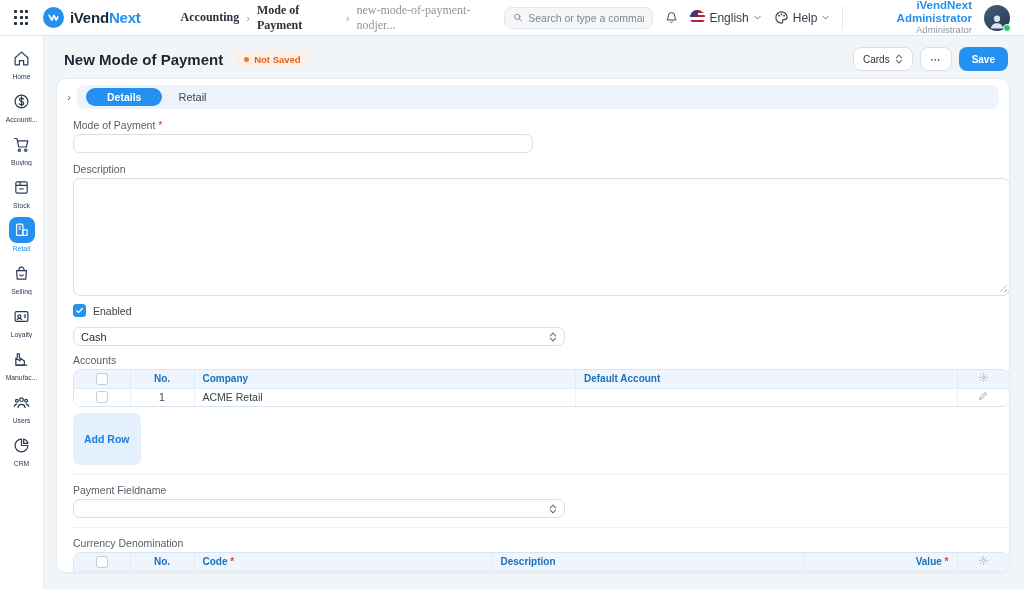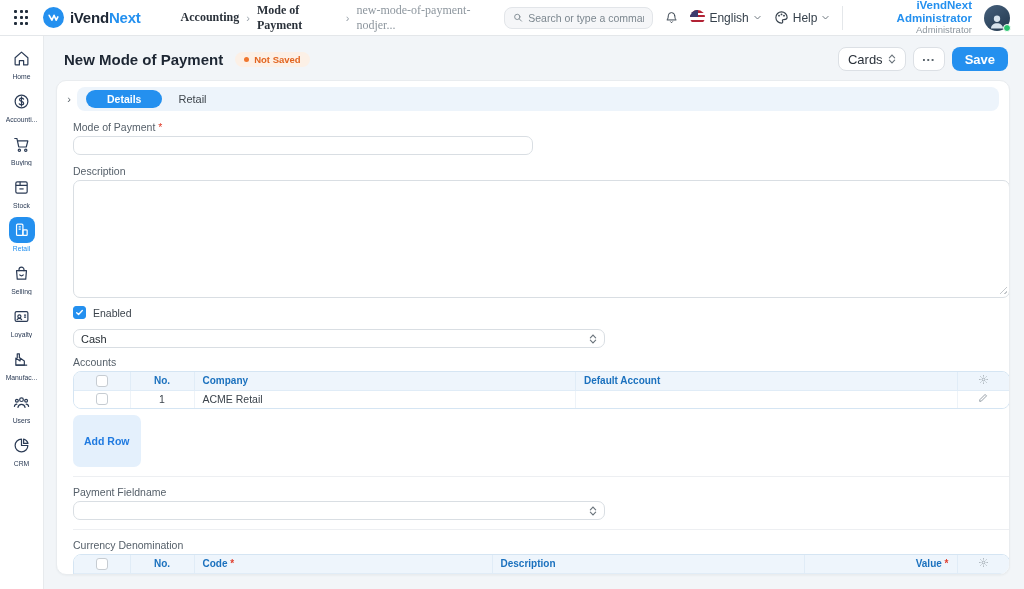--- a/index.html
+++ b/index.html
@@ -45,29 +45,29 @@
   
   .sidebar { width:44px; background:#fff; border-right:1px solid #e7eaed; padding-top:9px;
              display:flex; flex-direction:column; align-items:center; }
   .side-item { display:flex; flex-direction:column; align-items:center; margin-bottom:8px; cursor:pointer; width:44px; }
   .side-ico { width:26px; height:26px; display:flex; align-items:center; justify-content:center; border-radius:8px; color:#2b3b55; }
   .side-label { font-size:6.8px; color:#2b3b55; margin-top:2px; max-width:42px; white-space:nowrap; overflow:hidden; }
   .side-item.active .side-ico { background:#2490ef; color:#fff; }
   .side-item.active .side-label { color:#2490ef; }
 
   
-  .main { flex:1; display:flex; flex-direction:column; background:#f2f5f8; overflow:hidden;justify-content:space-between; }
+  .main { flex:1; display:flex; flex-direction:column; background:#f2f5f8; overflow:hidden; }
   .page-header { display:flex; align-items:center; padding:11px 16px 7px 20px; }
   .page-title { font-size:15px; font-weight:bold; color:#1d2633; }
   .status-pill { margin-left:12px; display:flex; align-items:center; gap:5px; background:#fcf0e6;
                  border-radius:10px; padding:2px 9px; }
   .status-pill .dot { width:5px; height:5px; border-radius:50%; background:#f0762e; }
   .status-pill .txt { font-size:9.5px; font-weight:bold; color:#e2641f; }
   .header-actions { margin-left:auto; display:flex; align-items:center; gap:7px; }
-  .btn { height:24px; border-radius:8px; font-size:13px; display:flex; align-items:center; justify-content:center;
+  .btn { height:24px; border-radius:8px; font-size:10px; display:flex; align-items:center; justify-content:center;
          cursor:pointer; font-family:"Liberation Sans", sans-serif; }
   .btn-light { background:#fff; border:1px solid #dcе0e5; border:1px solid #dce0e5; color:#2a313a; padding:0 9px; gap:5px; }
   .btn-more { background:#fff; border:1px solid #dce0e5; color:#5b656d; width:32px; letter-spacing:1px; font-weight:bold; }
   .btn-primary { background:#2490ef; color:#fff; border:none; padding:0 13px; font-weight:bold; }
   .selector-ico { display:flex; flex-direction:column; line-height:0; color:#6b747c; }
 
   
   .card { background:#fff; border:1px solid #e9ecef; border-radius:10px; margin:0 14px 14px 12px;
           height:495px; box-shadow:0 1px 2px rgba(25,39,52,0.04); padding:6px 10px 8px 4px; overflow:hidden;
           display:flex; flex-direction:column; }
@@ -88,21 +88,21 @@
   .resize-grip { position:absolute; right:3px; bottom:4px; width:8px; height:8px;
                  background:repeating-linear-gradient(135deg,#c3c7cb 0 1px,transparent 1px 3px);
                  clip-path:polygon(100% 0,100% 100%,0 100%); cursor:nwse-resize; } .gap8 { height:8px; } .gap10 { height:10px; }
 
   .check-row { display:flex; align-items:center; gap:7px; }
   .checkbox { width:13px; height:13px; border-radius:3px; border:1px solid #c6ccd2; background:#fff;
               display:flex; align-items:center; justify-content:center; cursor:pointer; flex-shrink:0; }
   .checkbox.checked { background:#2490ef; border-color:#2490ef; }
   .check-label { font-size:10.5px; color:#3b434b; }
 
-  .select { width:532px; height:19px; border:1px solid #d9dee3; border-radius:7px; padding:0 7px;
+  .select { width:492px; height:19px; border:1px solid #d9dee3; border-radius:7px; padding:0 7px;
             display:flex; align-items:center; font-size:11px; color:#1f272e; cursor:pointer; }
   .select .sel-val { flex:1; }
 
   .grid-wrap { width:937px; border:1px solid #d5e5f3; border-radius:8px; overflow:hidden; }
   table.grid { width:100%; border-collapse:collapse; table-layout:fixed; }
   .grid th { background:#eef5fc; font-size:10px; font-weight:bold; color:#1b71be; padding:1px 8px; text-align:left;
              border-right:1px solid #e0ecf7; border-bottom:1px solid #e0ecf7; height:18px; }
   .grid td { background:#fff; font-size:10.5px; color:#3b434b; padding:2px 8px; border-right:1px solid #eef3f8; height:18px; }
   .grid th:last-child, .grid td:last-child { border-right:none; }
   .grid .col-check { width:56px; text-align:center; }

